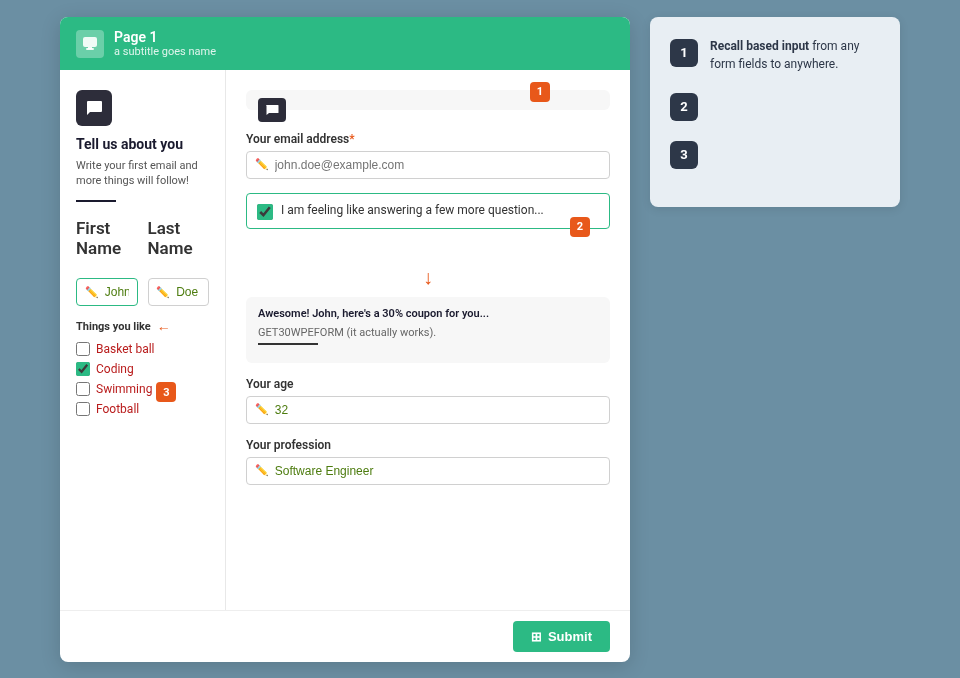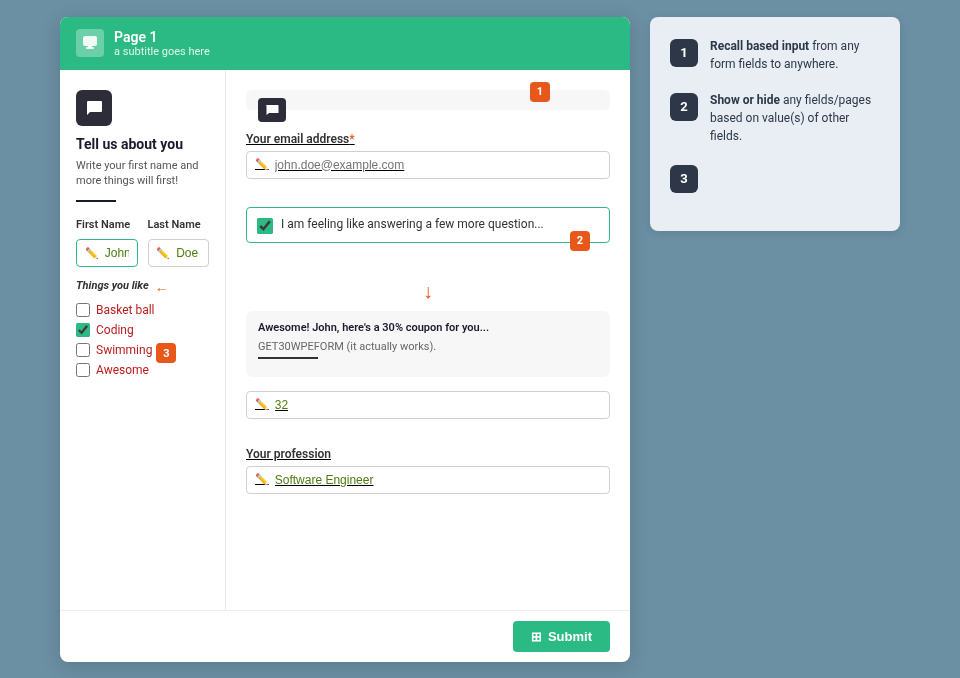--- a/index.html
+++ b/index.html
@@ -29,21 +29,21 @@
       min-height: 580px;
       box-shadow: 0 4px 20px rgba(0,0,0,0.15);
       overflow: hidden;
       position: relative;
     }
 
     .form-header {
       background: #2cba84;
       padding: 12px 16px;
       display: flex;
-      align-items: flex-start;
+      align-items: flex-end;
       gap: 10px;
     }
 
     .form-header-icon {
       width: 28px;
       height: 28px;
       background: rgba(255,255,255,0.3);
       border-radius: 4px;
       display: flex;
       align-items: center;
@@ -110,24 +110,24 @@
       margin-bottom: 16px;
     }
 
     .field-group {
       display: flex;
       gap: 10px;
       margin-bottom: 12px;
     }
 
     .field-label {
-      font-size: 11px;
+      font-size: 17px;
       color: #333;
       font-weight: 600;
-      margin-bottom: 8px;
+      margin-bottom: 20px;
     }
 
     .input-wrapper {
       border: 1.5px solid #d0d0d0;
       border-radius: 4px;
       display: flex;
       align-items: center;
       padding: 6px 8px;
       gap: 6px;
       background: #fff;
@@ -155,23 +155,22 @@
     .name-field {
       flex: 1;
     }
 
     .things-label {
       font-size: 11px;
       font-weight: 700;
       color: #333;
       margin-bottom: 8px;
       display: flex;
-      align-items: flex-start;
+      align-items: center;
       gap: 6px;
-      font-style: italic;
     }
 
     .arrow-left {
       color: #e8581a;
       font-size: 14px;
     }
 
     .checkbox-item {
       display: flex;
       align-items: center;
@@ -220,22 +219,21 @@
       background: #2d2d3a;
       border-radius: 4px;
       color: white;
       font-size: 13px;
       position: absolute;
       bottom: -12px;
       left: 12px;
     }
 
     .field-section {
-      margin-bottom: 28px;
-      text-decoration: underline;
+      margin-bottom: 14px;
     }
 
     .field-section-label {
       font-size: 12px;
       font-weight: 600;
       color: #333;
       margin-bottom: 5px;
     }
 
     .required-star {
@@ -419,34 +417,34 @@
     <div class="form-header">
       <div class="form-header-icon">
         <svg width="16" height="16" viewBox="0 0 16 16" fill="white">
           <rect x="1" y="1" width="14" height="10" rx="2" fill="white" opacity="0.9"></rect>
           <rect x="4" y="12" width="8" height="2" rx="1" fill="white" opacity="0.9"></rect>
           <rect x="6" y="11" width="4" height="2" fill="white" opacity="0.9"></rect>
         </svg>
       </div>
       <div class="form-header-text">
         <div class="title">Page 1</div>
-        <div class="subtitle">a subtitle goes here</div>
+        <div class="subtitle">a subtitle goes name</div>
       </div>
     </div>
 
     <div class="form-body">
 
       <div class="left-panel">
         <div class="left-panel-icon">
           <svg width="18" height="16" viewBox="0 0 18 16" fill="none">
             <path d="M2 1h14a1 1 0 011 1v9a1 1 0 01-1 1H5l-3 3V2a1 1 0 011-1z" fill="white"></path>
           </svg>
         </div>
         <h2>Tell us about you</h2>
-        <p>Write your first name and more things will first!</p>
+        <p>Write your first email and more things will follow!</p>
         <div class="divider"></div>
 
         <div class="field-group">
           <div class="name-field">
             <div class="field-label">First Name</div>
             <div class="input-wrapper teal-border">
               <span class="input-icon">✏️</span>
               <input type="text" value="John" style="">
             </div>
           </div>
@@ -474,21 +472,21 @@
         </div>
         <div style="display:flex; align-items:center;">
           <div class="checkbox-item" style="margin-bottom:6px;">
             <input type="checkbox" id="cb3" style="">
             <label for="cb3">Swimming</label>
           </div>
           <span class="badge-on-things">3</span>
         </div>
         <div class="checkbox-item">
           <input type="checkbox" id="cb4" style="">
-          <label for="cb4">Awesome</label>
+          <label for="cb4">Football</label>
         </div>
       </div>
 
       <div class="right-panel">
 
         <div style="position:relative; margin-bottom:22px;">
           <div class="greeting-box">
             <div class="badge-on-greeting">1</div>
           </div>
           <div class="bubble-icon">
@@ -518,20 +516,21 @@
 
         <div style="display:flex; justify-content:center; margin-bottom:8px; color:#e8581a; font-size:20px;">↓</div>
 
         <div class="coupon-box">
           <div class="coupon-title">Awesome! John, here's a 30% coupon for you...</div>
           <div class="coupon-code">GET30WPEFORM (it actually works).</div>
           <div class="coupon-divider"></div>
         </div>
 
         <div class="field-section">
+          <div class="field-section-label">Your age</div>
           <div class="input-wrapper full-input">
             <span class="input-icon">✏️</span>
             <input type="text" value="32" style="">
           </div>
         </div>
 
         <div class="field-section">
           <div class="field-section-label">Your profession</div>
           <div class="input-wrapper full-input">
             <span class="input-icon">✏️</span>
@@ -552,22 +551,18 @@
   <div class="info-panel">
     <div class="info-item">
       <div class="info-badge">1</div>
       <div class="info-text">
         <strong>Recall based input</strong>
         <span> from any form fields to anywhere.</span>
       </div>
     </div>
     <div class="info-item">
       <div class="info-badge">2</div>
-      <div class="info-text">
-        <strong>Show or hide</strong>
-        <span> any fields/pages based on value(s) of other fields.</span>
-      </div>
     </div>
     <div class="info-item">
       <div class="info-badge">3</div>
     </div>
   </div>
 </div>
 
 </body></html>

